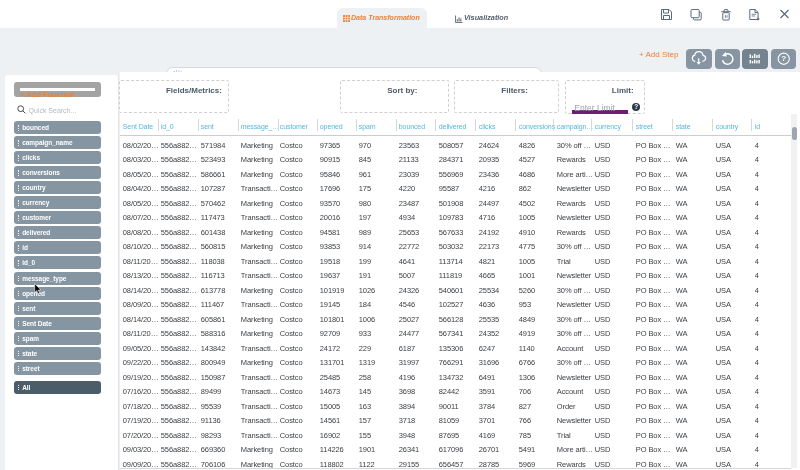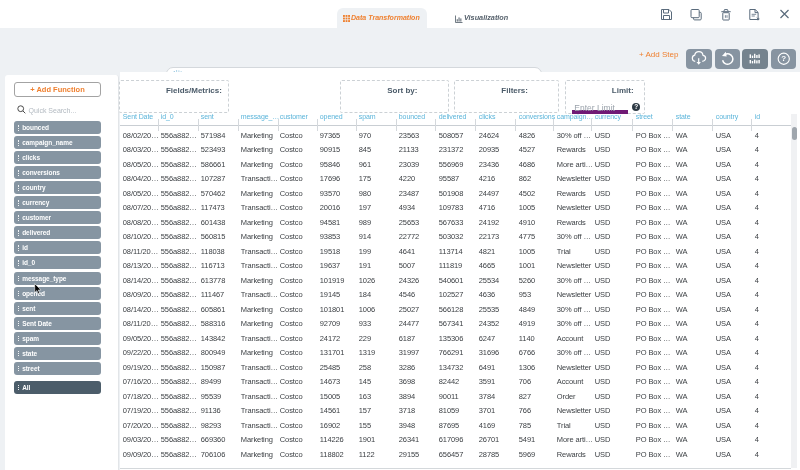--- a/index.html
+++ b/index.html
@@ -13,30 +13,30 @@
 .tabico { position:absolute; top:15px; }
 #topicons { position:absolute; right:0; top:0; height:28px; }
 #toolbar { position:absolute; left:0; top:28px; width:800px; height:43.5px; background:#eef1f4; }
 #askbox { position:absolute; left:166px; top:8.7px; width:375.5px; height:32px; background:#fff; border:1px solid #d4d8dc; border-radius:7px;margin-top:30px; }
 #askph { position:absolute; left:23.5px; top:7px; font-size:9.5px; color:#9aa1a8; }
 #knowiai { position:absolute; left:1.5px; top:23.5px; font-size:7px; font-weight:bold; color:#333a41; }
 #addstep { position:absolute; left:639px; top:22px; font-size:8px; font-weight:normal; color:#ef8030; }
 .tbtn { position:absolute; top:21px; width:25.5px; height:19.5px; background:#8794a1; border-radius:4px; }
 #content { position:absolute; left:0; top:71.5px; width:800px; height:398.5px; background:#eef1f4; }
 #sidebar { position:absolute; left:4.5px; top:3.5px; width:114px; height:395px; background:#fff; border-right:1px solid #e2e5e8; border-radius:3px 3px 0 0; }
-#addfn { position:absolute; left:9.5px; top:7px; width:87px; height:14.5px; border:1px solid #a3a3a3; border-radius:3px; color:#ef8030; font-size:7.5px; font-weight:bold; text-align:center; line-height:13.5px; }
+#addfn { position:absolute; left:9.5px; top:7px; width:87px; height:14.5px; border:6px solid #a3a3a3; border-radius:3px; color:#ef8030; font-size:7.5px; font-weight:bold; line-height:13.5px; }
 #qsearch { position:absolute; left:12px; top:30px; font-size:7px; color:#b3bac1; }
 .fbtn { position:absolute; left:9.2px; width:87.4px; height:13px; background:#8695a2; border-radius:3px; color:#fff; font-size:6.5px; font-weight:bold; letter-spacing:-0.05px; line-height:13.5px; padding-left:8.5px; white-space:nowrap; }
 .fbtn .grip { position:absolute; left:4.5px; top:4px; width:1px; height:5.5px; border-left:1px dotted rgba(255,255,255,0.9); }
 #main { position:absolute; left:119.5px; top:0; width:680.5px; height:398.5px; background:#fff; }
 .dbox { position:absolute; top:8px; height:33px; border:1px dashed #ccd1d5; border-radius:2px; background:#fff; }
 .dbox .lbl { position:absolute; left:6px; top:5px; font-size:8px; font-weight:bold; color:#4b5b69;padding-left:40px; }
 #enterlimit { position:absolute; left:6.5px; top:22px; width:56px; border-bottom:4px solid #701a75; font-size:8.5px; color:#9aa2ab; padding-left:2px; height:11px; }
 #qmark { position:absolute; left:66.5px; top:22px; width:8px; height:8px; border-radius:50%; background:#2e3a45; color:#fff; font-size:6.5px; font-weight:bold; text-align:center; line-height:8px; }
-table { border-collapse:collapse; table-layout:fixed; position:absolute; left:0.3px; top:36px; width:671.5px; }
+table { border-collapse:collapse; table-layout:fixed; position:absolute; left:0.3px; top:46px; width:671.5px; }
 th, td { font-weight:normal; text-align:left; padding:0 0 0 3px; overflow:visible; white-space:nowrap; }
 th { font-size:7px; letter-spacing:-0.1px; color:#5cb5da; height:17.5px; border-bottom:1px solid #c9ced3; vertical-align:middle; }
 .hsep { position:absolute; top:47.7px; height:11.8px; width:1px; background:#d4d8dc; }
 td { font-size:7.5px; letter-spacing:-0.1px; color:#3d4145; height:14.5px; vertical-align:middle; }
 tbody:before { content:''; display:block; height:2.5px; }
 #tbot { position:absolute; left:0; top:396px; width:671.8px; border-top:1px solid #d4d8db; }
 #vtrack { position:absolute; left:671.8px; top:42px; width:5.9px; height:354px; background:#f0f1f3; }
 #vthumb { position:absolute; left:0.5px; top:13px; width:5px; height:13.5px; background:#9fa6ad; border-radius:2.5px; }
 </style>
 </head>
@@ -247,21 +247,21 @@
           </tr>
           <tr>
             <td>08/03/20…</td>
             <td>556a882…</td>
             <td>523493</td>
             <td>Marketing</td>
             <td>Costco</td>
             <td>90915</td>
             <td>845</td>
             <td>21133</td>
-            <td>231372</td>
+            <td>284371</td>
             <td>20935</td>
             <td>4527</td>
             <td>Rewards</td>
             <td>USD</td>
             <td>PO Box …</td>
             <td>WA</td>
             <td>USA</td>
             <td>4</td>
           </tr>
           <tr>
@@ -531,21 +531,21 @@
             <td>4</td>
           </tr>
           <tr>
             <td>09/19/20…</td>
             <td>556a882…</td>
             <td>150987</td>
             <td>Transacti…</td>
             <td>Costco</td>
             <td>25485</td>
             <td>258</td>
-            <td>3286</td>
+            <td>4196</td>
             <td>134732</td>
             <td>6491</td>
             <td>1306</td>
             <td>Newsletter</td>
             <td>USD</td>
             <td>PO Box …</td>
             <td>WA</td>
             <td>USA</td>
             <td>4</td>
           </tr>

